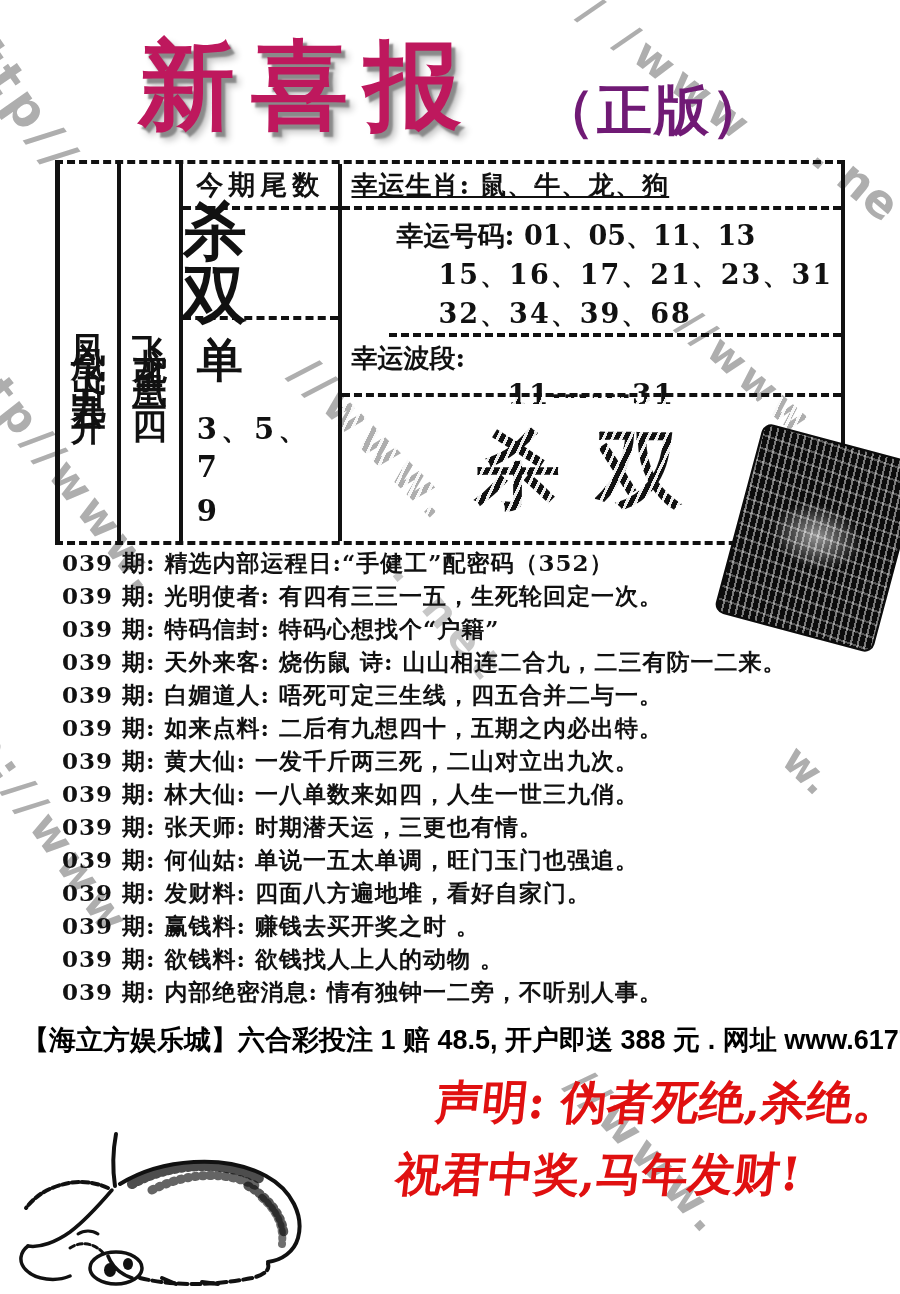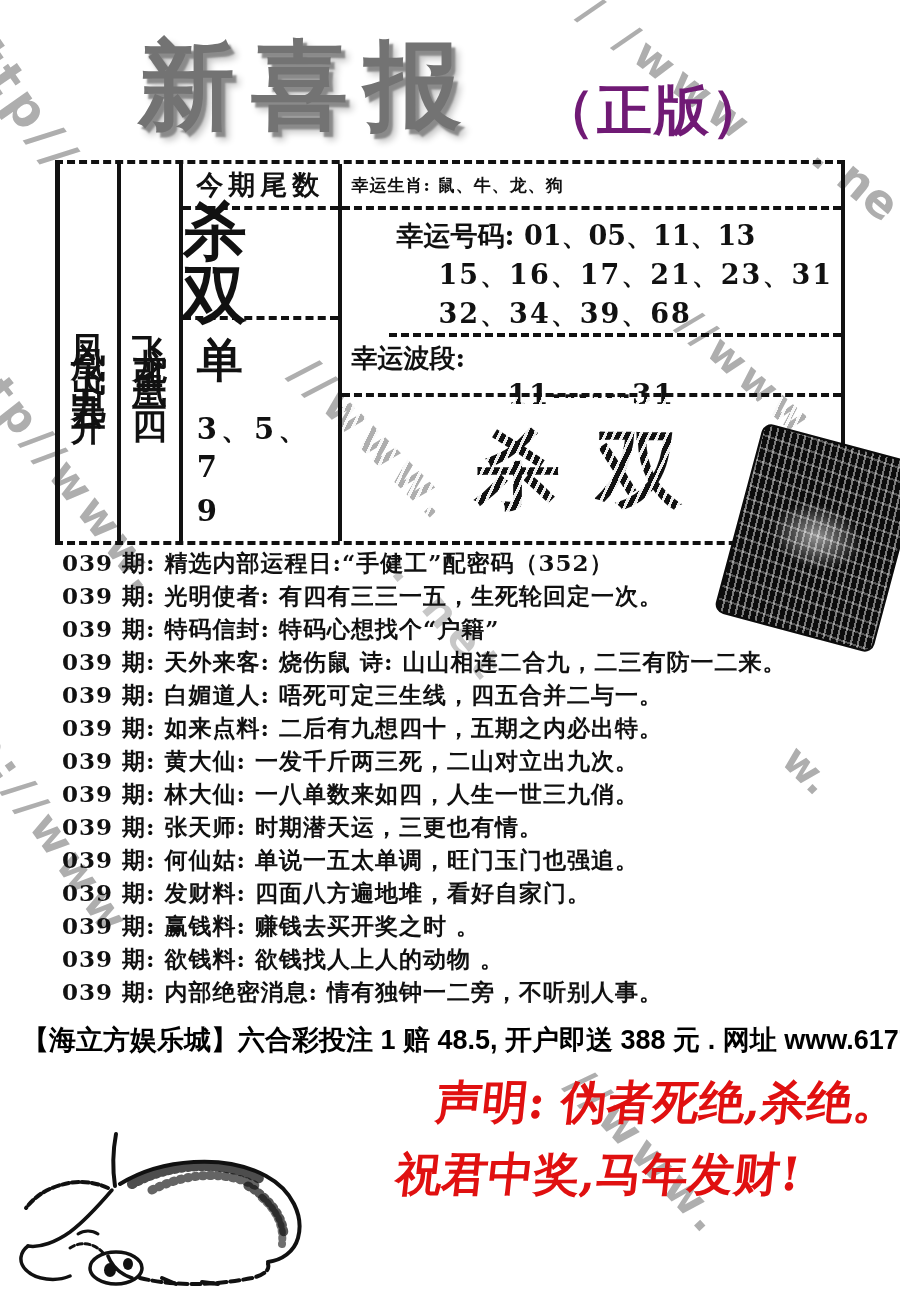--- a/index.html
+++ b/index.html
@@ -18,21 +18,21 @@
   .wm4{left:318px;top:345px;font-size:46px;transform:rotate(45deg);transform-origin:0 0;letter-spacing:6px;}
   .wm5{left:700px;top:300px;font-size:40px;transform:rotate(42deg);transform-origin:0 0;letter-spacing:5px;}
   .wm6{left:-30px;top:672px;font-size:44px;transform:rotate(55deg);transform-origin:0 0;letter-spacing:6px;}
   .wm7{left:420px;top:548px;font-size:42px;transform:rotate(50deg);transform-origin:0 0;letter-spacing:8px;opacity:.55;}
   .wm8{left:806px;top:736px;font-size:40px;transform:rotate(45deg);transform-origin:0 0;}
   .wm9{left:594px;top:1058px;font-size:44px;transform:rotate(47deg);transform-origin:0 0;letter-spacing:7px;}
 
   
   .title-main{
     position:absolute;z-index:2;left:138px;top:22px;
-    font-size:97px;font-weight:900;letter-spacing:16px;color:#737373;
+    font-size:97px;font-weight:900;letter-spacing:16px;color:#be185d;
     text-shadow:4px 5px 2px #8a8a8a, 7px 8px 7px #c4c4c4;
   }
   .title-edition{
     position:absolute;z-index:2;left:540px;top:74px;
     font-size:55px;font-weight:900;color:#701a75;letter-spacing:2px;
   }
 
   
   .main-table{
     position:absolute;z-index:2;left:55px;top:160px;width:790px;height:385px;
@@ -62,21 +62,21 @@
   .def-cell{flex:1;padding:8px 12px;}
   .def-label{font-size:26px;font-weight:900;}
   .def-row{font-size:30px;font-weight:900;letter-spacing:22px;text-align:center;margin-top:22px;}
   .kill-cell{height:110px;display:flex;align-items:center;justify-content:center;position:relative;}
   .kill-text{font-size:64px;font-weight:900;letter-spacing:22px;line-height:1;}
   .single-cell{flex:1;padding:10px 14px;}
   .single-mark{font-size:46px;font-weight:900;}
   .single-nums{font-size:29px;font-weight:900;margin-top:18px;letter-spacing:4px;}
   .single-nums2{font-size:29px;font-weight:900;margin-top:10px;}
   .lucky-zodiac-cell{height:46px;display:flex;align-items:center;padding:0 10px;
-    font-size:17px;font-weight:900;letter-spacing:1px;}
+    font-size:26px;font-weight:900;letter-spacing:1px;text-decoration:underline;}
   .lucky-num-cell{height:127px;padding:6px 8px;font-size:27px;font-weight:900;line-height:39px;white-space:nowrap;margin-left:47px;}
   .lucky-num-cell .indent{padding-left:42px;letter-spacing:2px;}
   .lucky-wave-cell{height:60px;padding:4px 10px;font-size:26px;font-weight:900;}
   .wave-value{text-align:center;font-size:28px;letter-spacing:2px;margin-top:2px;}
   .bigkill-cell{flex:1;position:relative;display:flex;align-items:center;justify-content:center;}
   .bigkill-text{font-size:86px;font-weight:900;letter-spacing:36px;line-height:1;padding-left:10px;}
   .hatch{position:absolute;inset:0;pointer-events:none;
     background:repeating-linear-gradient(115deg, transparent 0 5px, rgba(255,255,255,.92) 5px 8px);}
 
   

